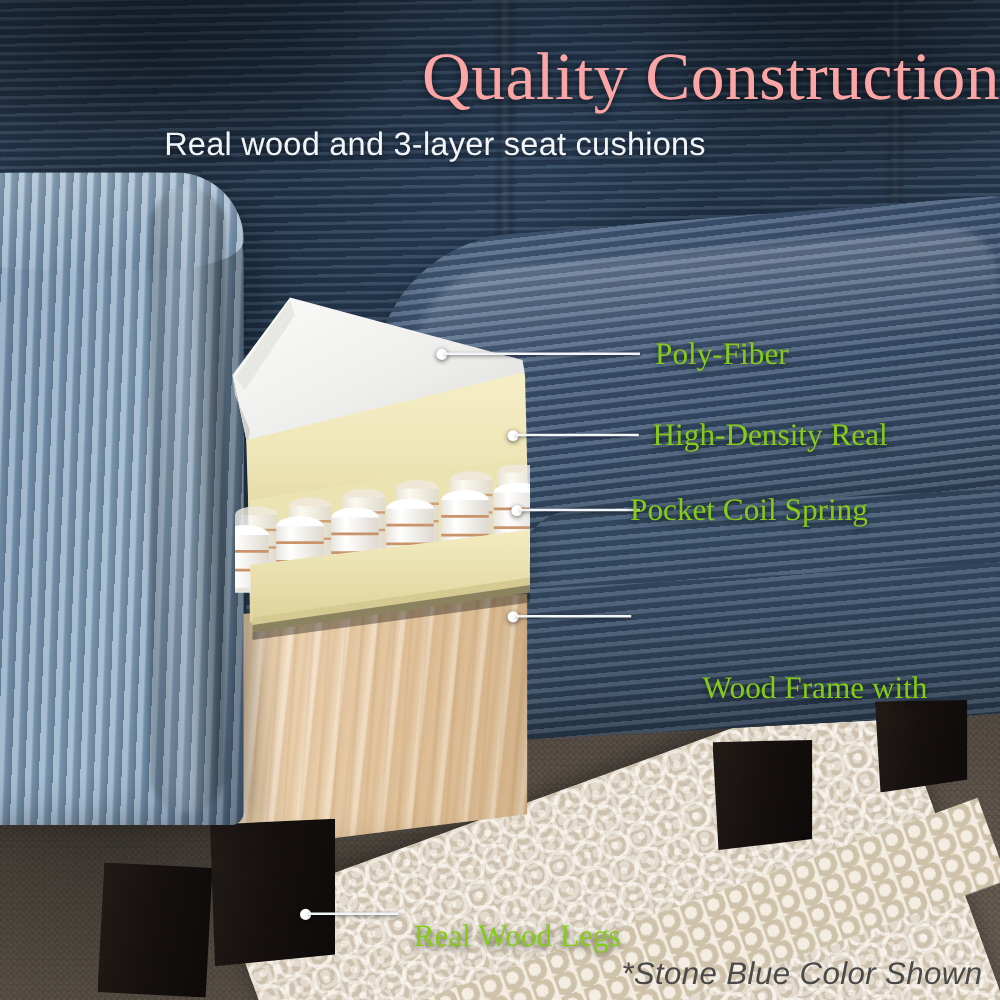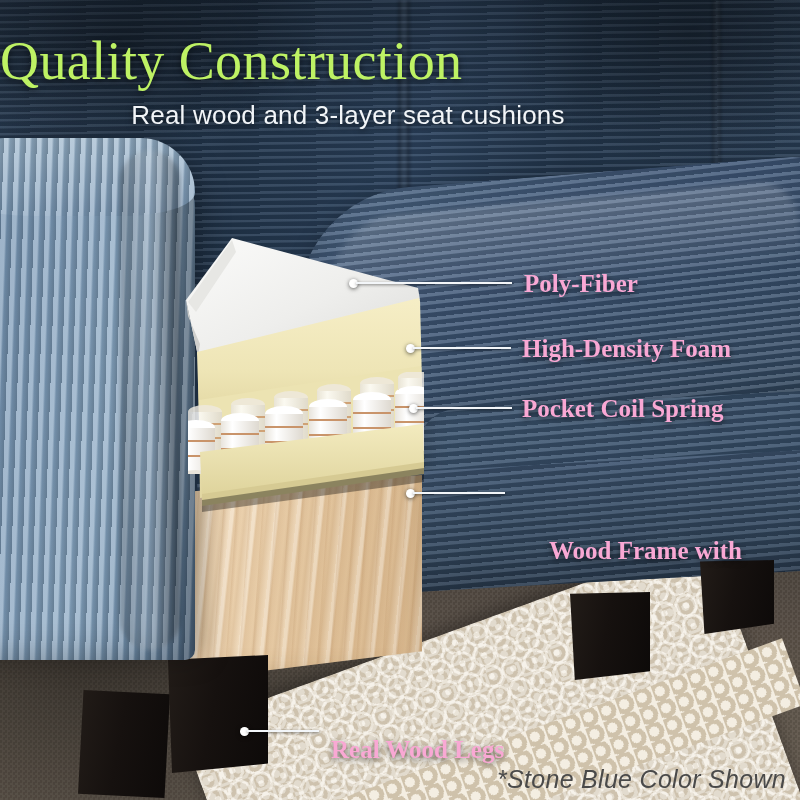--- a/index.html
+++ b/index.html
@@ -161,35 +161,34 @@
   }
 
   
   .leg{
     position:absolute;background:linear-gradient(100deg,#221c18 0%,#16110f 45%,#0d0a09 100%);
     box-shadow:0 5px 12px rgba(0,0,0,.55);
   }
 
   
   .title{
-    position:absolute;left:0;top:30px;width:800px;text-align:left;
+    position:absolute;left:0;top:30px;width:800px;text-align:right;
     font-family:"Liberation Serif",serif;
-    font-size:54px;color:#bef264;letter-spacing:.4px;
+    font-size:54px;color:#fca5a5;letter-spacing:.4px;
     text-shadow:0 2px 7px rgba(0,0,0,.55);
   }
   .subtitle{
     position:absolute;left:0;top:100px;width:696px;text-align:center;
     font-size:26px;color:#f2f5f8;font-weight:300;letter-spacing:.2px;
     text-shadow:0 2px 6px rgba(0,0,0,.55);
   }
   .callout{
     position:absolute;font-family:"Liberation Serif",serif;
-    font-size:25px;color:#f9a8d4;white-space:pre;line-height:1.18;
+    font-size:25px;color:#84cc16;white-space:pre;line-height:1.18;
     text-shadow:0 2px 6px rgba(0,0,0,.6);
-    font-weight:bold;
   }
   .callout.two{text-align:right;}
   .lead{
     position:absolute;height:2px;background:#f3f6f9;
     box-shadow:0 1px 3px rgba(0,0,0,.5);
   }
   .dot{
     position:absolute;width:9px;height:9px;border-radius:50%;
     background:#ffffff;box-shadow:0 1px 4px rgba(0,0,0,.6);
   }
@@ -359,25 +358,25 @@
 
   <div class="title">Quality Construction</div>
   <div class="subtitle">Real wood and 3-layer seat cushions</div>
 
   <div class="dot" style="left:349px;top:279px"></div>
   <div class="lead" style="left:356px;top:282px;width:156px"></div>
   <div class="callout" style="left:524px;top:269px">Poly-Fiber</div>
 
   <div class="dot" style="left:406px;top:344px"></div>
   <div class="lead" style="left:413px;top:347px;width:98px"></div>
-  <div class="callout" style="left:522px;top:334px">High-Density Foam</div>
+  <div class="callout" style="left:522px;top:334px">High-Density Real</div>
 
   <div class="dot" style="left:409px;top:404px"></div>
   <div class="lead" style="left:416px;top:407px;width:96px"></div>
-  <div class="callout" style="left:522px;top:394px">Pocket Coil Spring</div>
+  <div class="callout" style="left:504px;top:394px">Pocket Coil Spring</div>
 
   <div class="dot" style="left:406px;top:489px"></div>
   <div class="lead" style="left:413px;top:492px;width:92px"></div>
   <div class="callout two" style="left:522px;top:477px;width:220px">
     <div>Wood Frame with</div>
   </div>
 
   <div class="dot" style="left:240px;top:727px"></div>
   <div class="lead" style="left:247px;top:730px;width:72px"></div>
   <div class="callout" style="left:331px;top:735px">Real Wood Legs</div>

